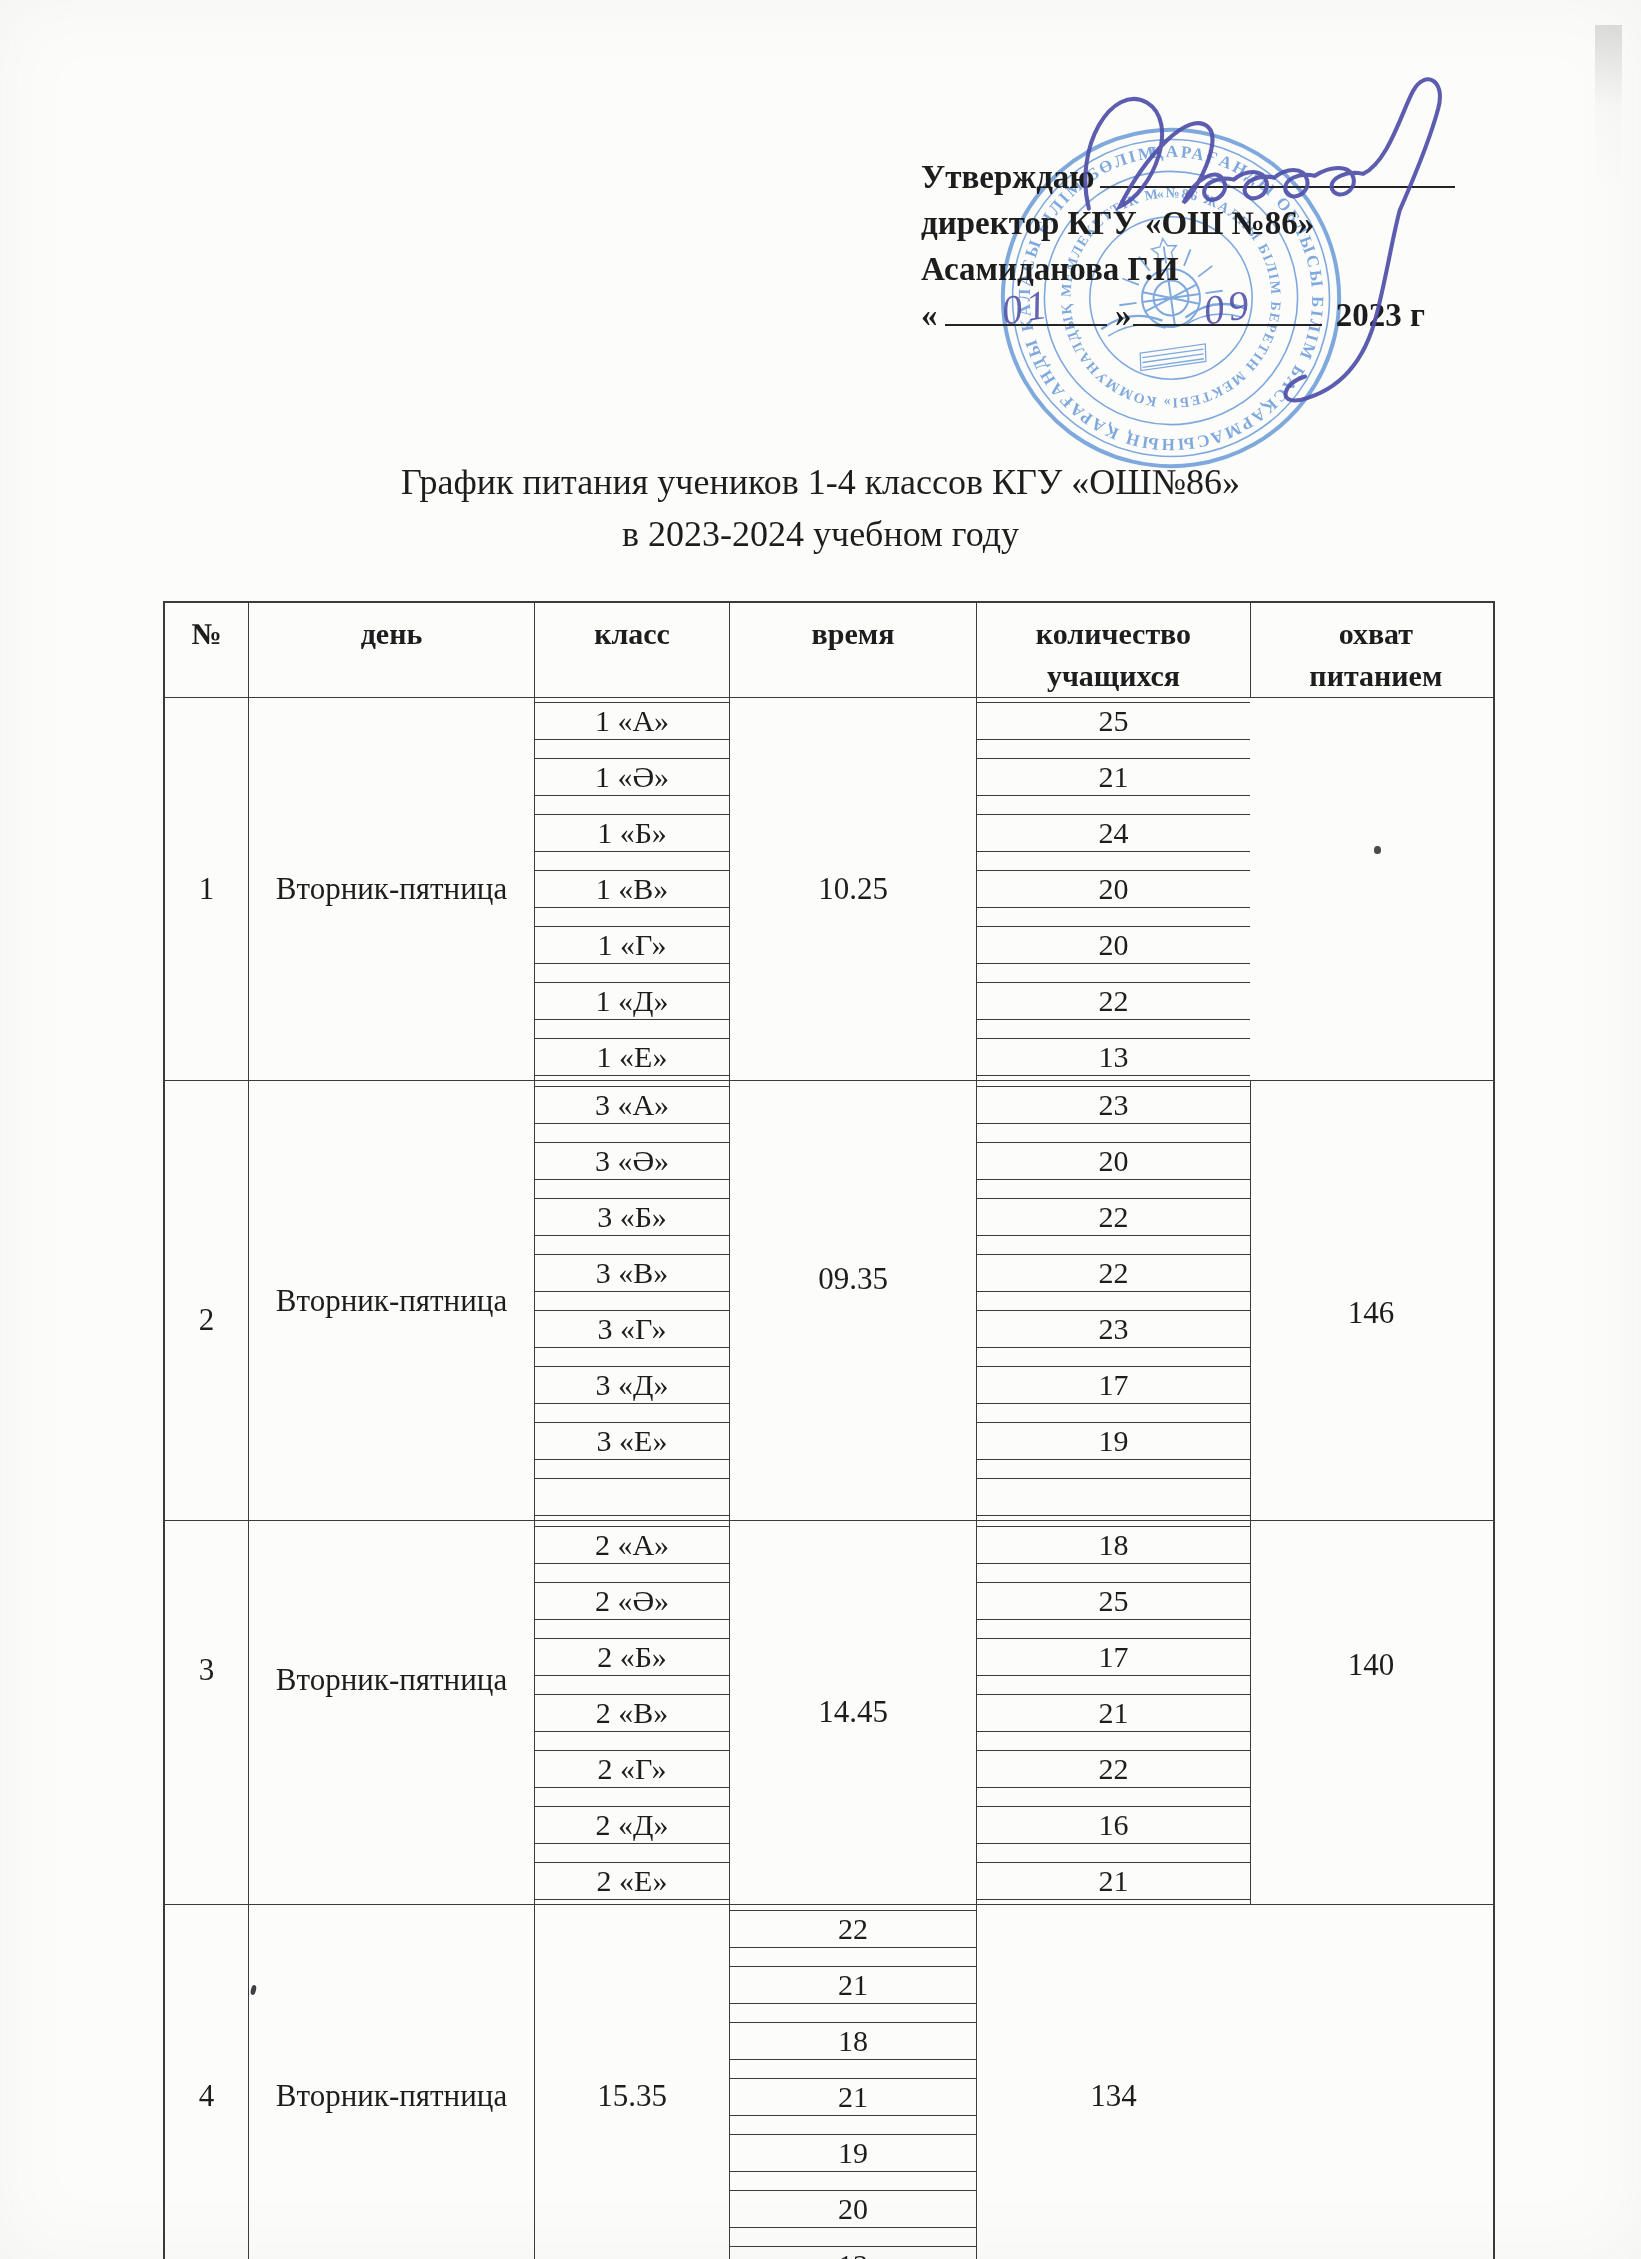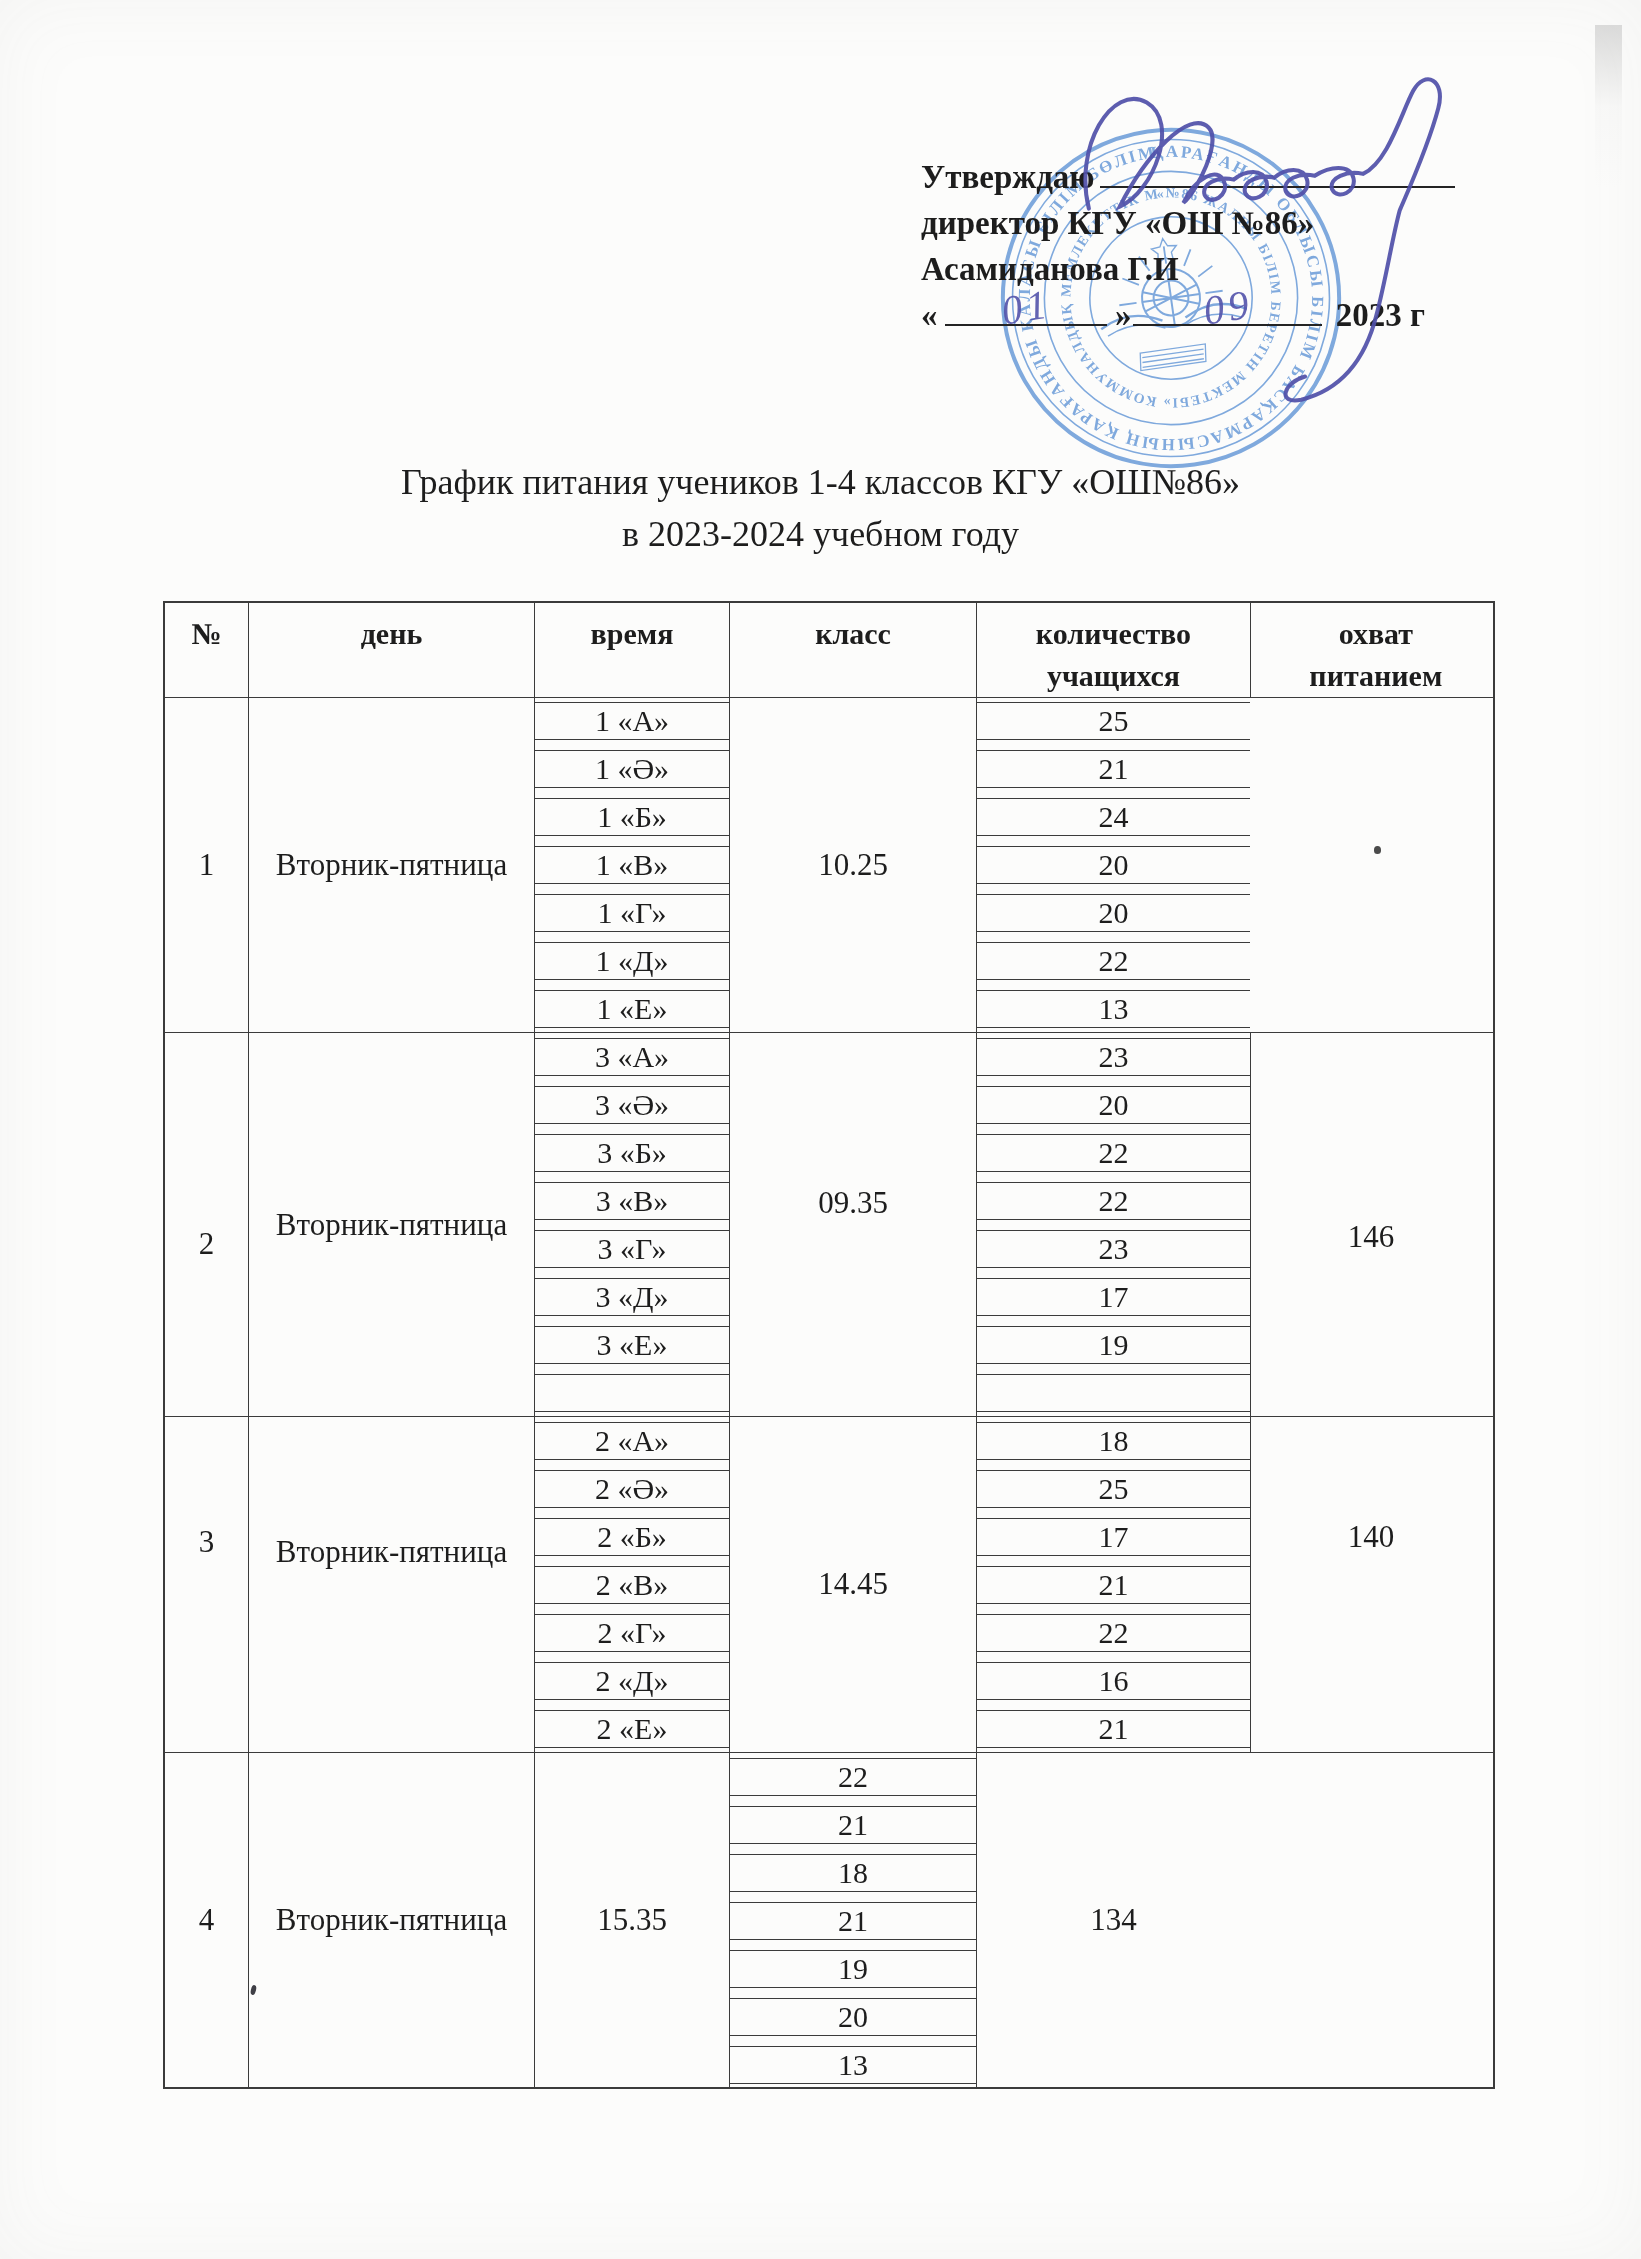--- a/index.html
+++ b/index.html
@@ -45,21 +45,21 @@
   .thead{min-height:82px;border-bottom:1.9px solid var(--line);}
   .tgroup{border-top:1.9px solid var(--line);}
   .tgroup:first-child{border-top:none;}
   .cc{border-left:1.9px solid var(--line);display:flex;align-items:center;justify-content:center;box-sizing:border-box;min-width:0;}
   .cc:first-child{border-left:none;}
   .hc{flex-direction:column;align-items:center;justify-content:flex-start;
       padding-top:9.7px;font-weight:bold;font-size:30px;line-height:42px;}
   .hc.hc-left{align-items:center;padding-left:9.7px;}
   .c-day{flex-direction:row;font-size:31px;line-height:42px;}
   .c-num,.c-time,.c-total{font-size:31px;}
-  .stack{width:100%;height:100%;box-sizing:border-box;padding:4.8px 0 3.9px;display:flex;flex-direction:column;gap:10px;}
+  .stack{width:100%;height:100%;box-sizing:border-box;padding:4.8px 0 3.9px;display:flex;flex-direction:column;gap:18px;}
   .subbox{height:38px;flex:0 0 38px;border-top:1.9px solid var(--line);border-bottom:1.9px solid var(--line);
     display:flex;align-items:center;justify-content:center;font-size:30px;box-sizing:border-box;}
   
   .g1 .c-time{padding-bottom:44px;}
   .g1 .c-num{padding-top:39px;}
   .g1 .c-total{padding-top:25px;}
   .g2 .c-num{padding-bottom:85px;}
   .g2 .c-day{padding-bottom:64px;}
   .g2 .c-total{padding-bottom:95px;}
 
@@ -159,25 +159,25 @@
     <div class="thead">
       <div class="cc hc">
         <div>№</div>
           <div></div>
       </div>
       <div class="cc hc">
         <div>день</div>
           <div></div>
       </div>
       <div class="cc hc">
+        <div>класс</div>
+          <div></div>
+      </div>
+      <div class="cc hc">
         <div>время</div>
-          <div></div>
-      </div>
-      <div class="cc hc">
-        <div>класс</div>
           <div></div>
       </div>
       <div class="cc hc">
         <div>количество</div>
           <div>учащихся</div>
       </div>
       <div class="cc hc hc-left">
         <div>охват</div>
           <div>питанием</div>
       </div>

